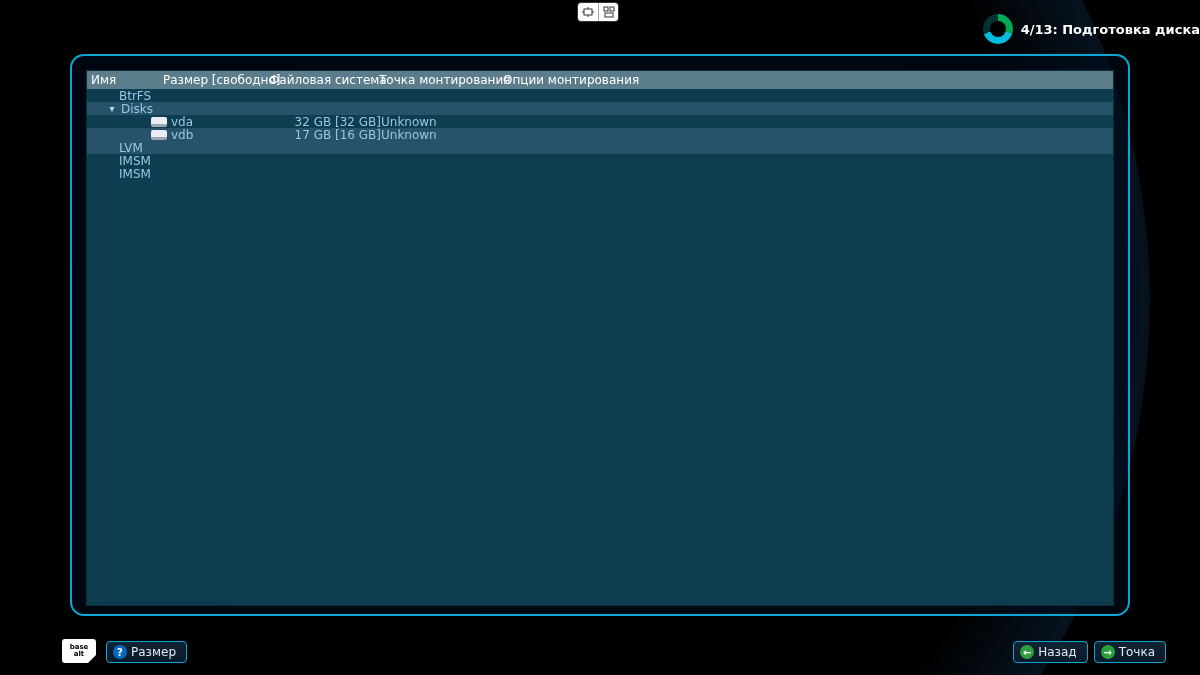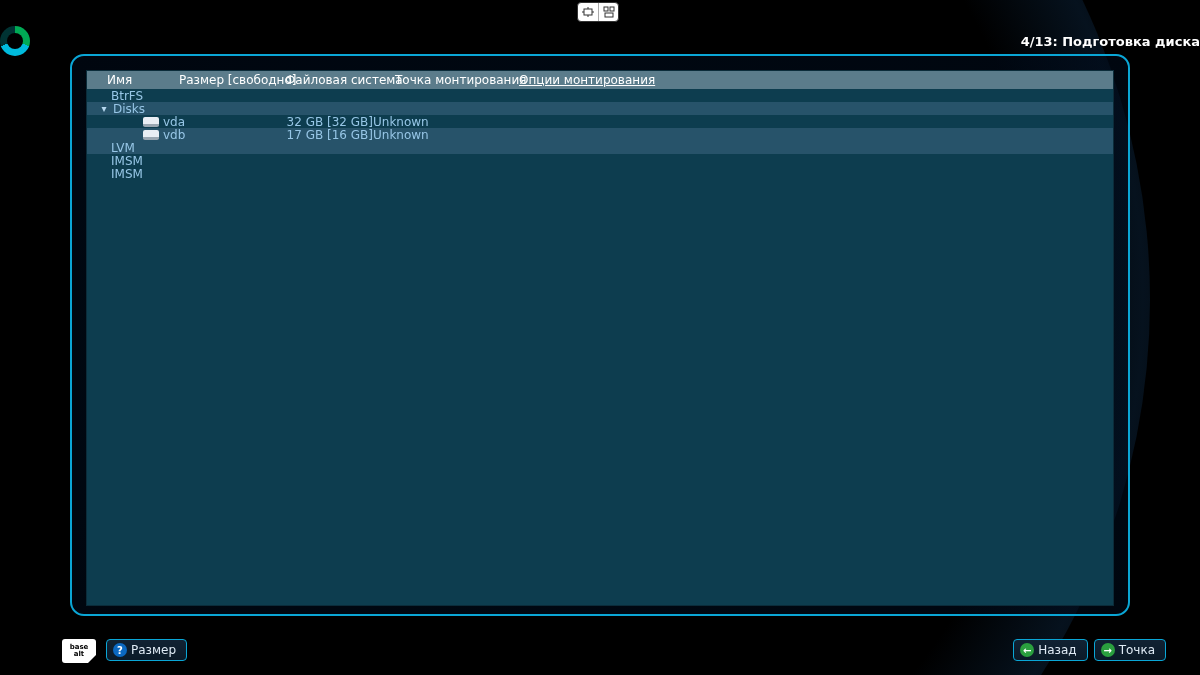--- a/index.html
+++ b/index.html
@@ -19,25 +19,25 @@
   height: 1400px;
   border-radius: 50%;
   left: -250px;
   top: -400px;
   background: radial-gradient(circle at 50% 50%, rgba(10,30,50,0.0) 60%, rgba(10,30,50,0.6) 70%, rgba(0,0,0,0) 80%);
   pointer-events: none;
 }
 
 .header {
   position: absolute;
-  top: 26px;
+  top: 14px;
   left: 0;
   width: 100%;
   display: flex;
-  justify-content: space-between;
+  justify-content: flex-end;
   align-items: center;
   gap: 8px;
 }
 .logo-ring {
   width: 30px; height: 30px;
   border-radius: 50%;
   background: conic-gradient(#0a5 0deg 110deg, #0bd 110deg 250deg, #033 250deg 360deg);
   position: relative;
   flex-shrink: 0;
 }
@@ -98,35 +98,35 @@
 
 .ghdr {
   display:flex;
   height:18px;
   background: linear-gradient(to bottom,#8aa 0%,#6a8590 100%);
   background:#5b7c8b;
   color:#fff;
   font-size:12px;
   align-items:center;
 }
-.ghdr div { padding:0 20px; white-space:nowrap; }
+.ghdr div { padding:0 4px; white-space:nowrap; }
 .col-name{ width:72px; padding-left:10px;}
 .col-size{ width:106px;}
 .col-fs  { width:110px;}
 .col-mp  { width:124px;}
-.col-mo  { flex:1;text-decoration:underline;}
+.col-mo  { flex:1;}
 
 .rows{}
 .row{
   display:flex;
   align-items:center;
   height:13px;
   font-size:12px;
   color:#97c6e6;
-  padding-left:12px;
+  padding-left:20px;
 }
 .row .cell-name{ width:168px; display:flex; align-items:center; gap:4px;}
 .row .cell-size{ width:106px;text-align:right;}
 .row .cell-fs  { width:110px;}
 
 .row.odd{ background:#27536a; }
 .row.even{ background:#0d3d4f;}
 
 .row .indent0{ width:8px; display:inline-block;}
 .row .indent1{ width:40px; display:inline-block;}
@@ -146,21 +146,21 @@
   display:inline-block;
   flex-shrink:0;
 }
 
 
 .footer{
   position:absolute;
   left:0; right:0;
   bottom:12px;
   display:flex;
-  align-items:flex-start;
+  align-items:flex-end;
   padding:0 34px 0 62px;
 }
 .brand{
   width:34px; height:24px;
   background:#fff;
   border-radius:3px;
   display:flex;
   align-items:center;
   justify-content:center;
   font-size:7px;

